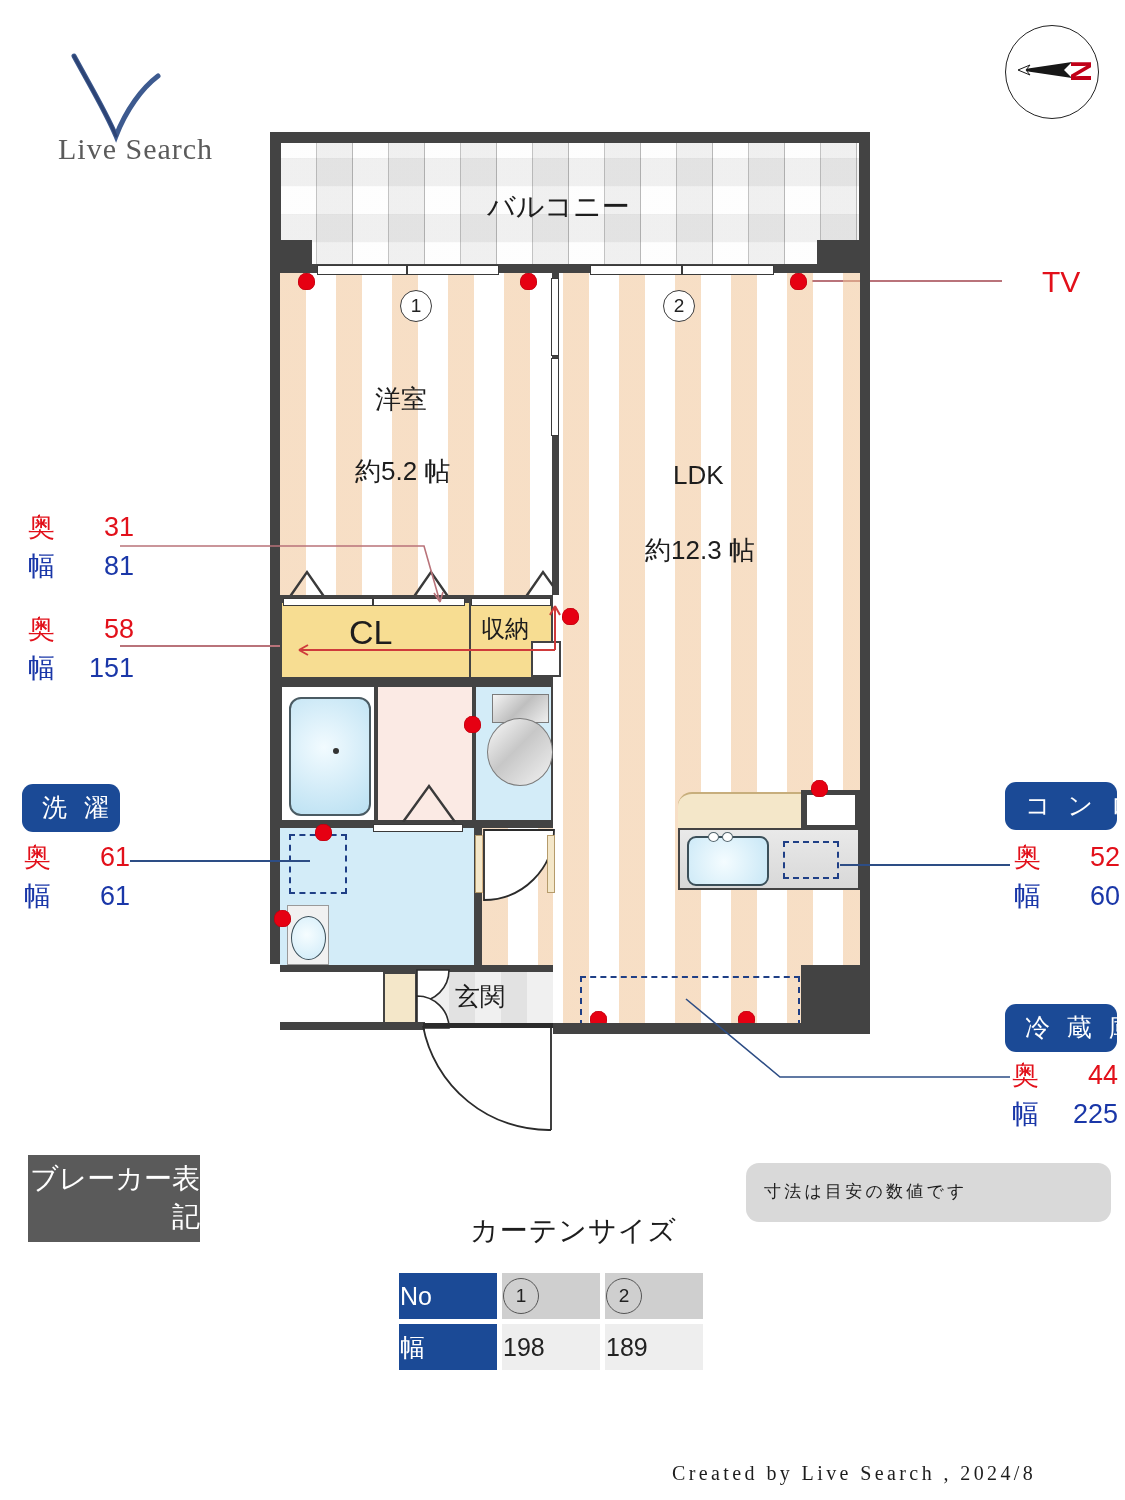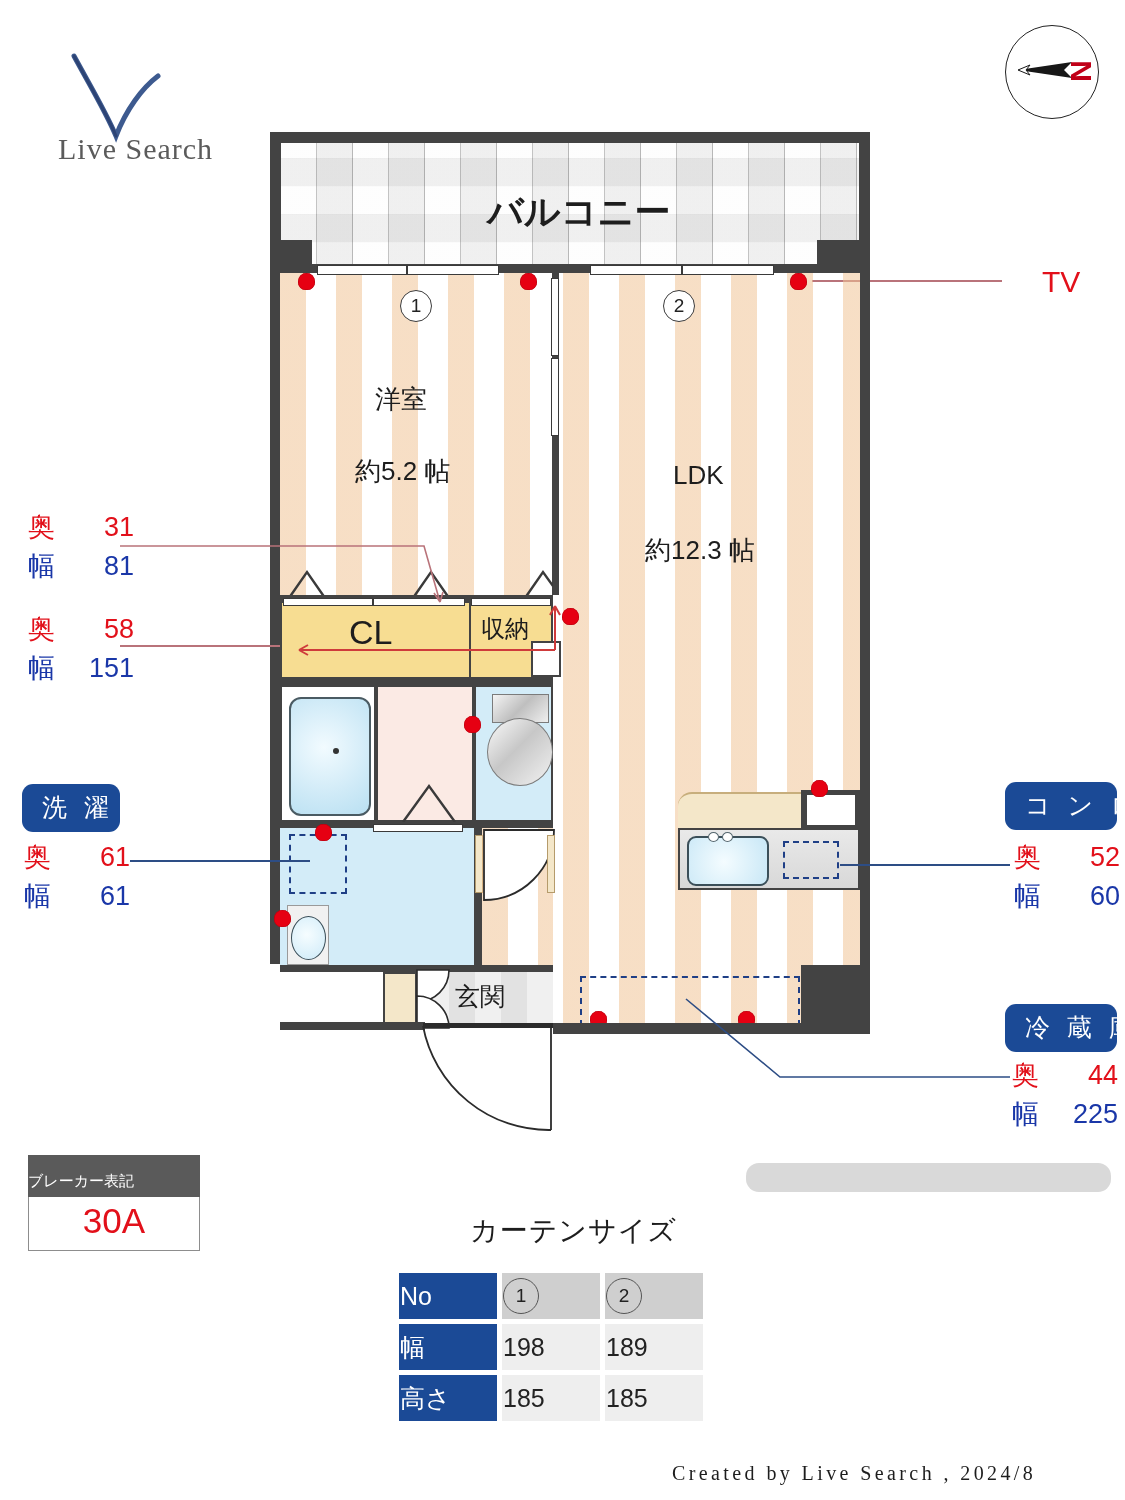--- a/index.html
+++ b/index.html
@@ -46,21 +46,21 @@
 
   
   .window{background:#fff;border:1.6px solid #3a3a3a;box-sizing:border-box;}
 
   
   .outlet{width:17px;height:17px;background:#e60012;border-radius:50% 50% 45% 45%;
           box-shadow:0 0 0 .5px #b3000e inset;}
 
   
   .rlabel{font-size:26px;color:#1d1d1d;white-space:nowrap;}
-  .rlabel.big{font-size:36px;font-weight:bold;}
+  .rlabel.big{font-size:28px;}
   .cl-label{font-size:34px;color:#1d1d1d;}
   .num-circle{width:30px;height:30px;border:1.6px solid #3c3c3c;border-radius:50%;background:#fff;
               display:flex;align-items:center;justify-content:center;font-size:19px;color:#222;}
 
   
   .dashbox{border:2.6px dashed #1f3f86;box-sizing:border-box;}
 
   
   .leader{background:#b9737a;height:1.6px;}
   .leader-blue{background:#2d4d85;height:1.6px;}
@@ -71,21 +71,21 @@
   .meas .k-blue{color:#1a37a8;font-weight:400;}
   .meas .row{display:flex;gap:14px;}
   .meas .row span:first-child{width:38px;display:inline-block;}
   .meas .row span:last-child{display:inline-block;text-align:right;min-width:54px;}
 
   .badge{background:#1b4a96;color:#fff;border-radius:11px;font-size:25px;letter-spacing:5px;
          padding:7px 16px 8px 20px;text-align:center;white-space:nowrap;box-sizing:border-box;}
 
   
   #breaker{left:28px;top:1155px;width:172px;}
-  #breaker .head{background:#5a5a5a;color:#fff;font-size:15px;text-align:left;padding:17px 0 6px;}
+  #breaker .head{background:#5a5a5a;color:#fff;font-size:28px;text-align:right;padding:5px 0 6px;}
   #breaker .val{border:1.5px solid #8d8d8d;border-top:none;color:#e2101a;font-size:35px;text-align:center;padding:4px 0 9px;background:#fff;}
 
   
   #note{left:746px;top:1163px;width:365px;background:#d9d9d9;border-radius:13px;padding:14px 18px 15px;box-sizing:border-box;}
   #note div{font-size:17px;letter-spacing:3.2px;color:#1d1d1d;line-height:1.75;white-space:nowrap;}
   .dot-inline{display:inline-block;width:13px;height:13px;background:#e60012;border-radius:50% 50% 45% 45%;vertical-align:-1px;margin:0 2px;}
 
   
   #curtain-title{left:470px;top:1212px;font-size:28px;letter-spacing:1px;color:#1d1d1d;}
   #curtain{left:394px;top:1268px;border-collapse:separate;border-spacing:5px;}
@@ -329,40 +329,35 @@
       <span class="k-blue">幅</span>
       <span class="k-blue">225</span>
     </div>
 </div>
 <svg class="abs" style="left:680px;top:995px;width:335px;height:90px;">
   <path d="M6 4 L100 82 L330 82" fill="none" stroke="#2d4d85" stroke-width="1.6"></path>
 </svg>
 
 <div class="abs" id="breaker">
   <div class="head">ブレーカー表記</div>
-  <div class="val">30A</div>
 </div>
 
 <div class="abs" id="note">
+  <div>寸法は目安の数値です</div>
 </div>
 
 <div class="abs" id="curtain-title">カーテンサイズ</div>
 <table class="abs" id="curtain">
   <tbody>
       <tr>
     <td class="h">No</td>
     <td class="ch"><span class="nc">1</span></td>
     <td class="ch"><span class="nc">2</span></td>
   </tr>
   <tr>
     <td class="h">幅</td>
     <td class="c">198</td>
     <td class="c">189</td>
   </tr>
-  <tr>
-    <td class="h">高さ</td>
-    <td class="c">185</td>
-    <td class="c">185</td>
-  </tr>
 </tbody>
   </table>
 
 <div class="abs" id="credit">Created by Live Search , 2024/8</div>
 
 </body></html>

